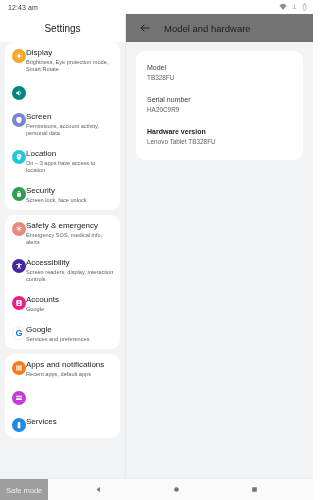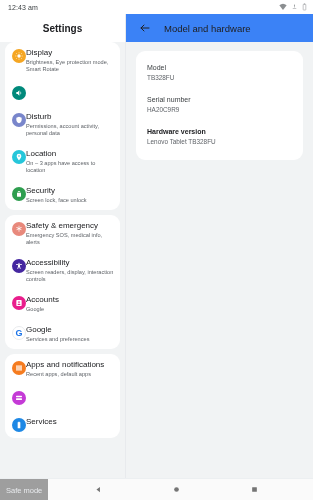--- a/index.html
+++ b/index.html
@@ -29,21 +29,21 @@
   
   .leftpane {
     width: 125px; flex: 0 0 125px;
     background: #f1f3f4;
     display: flex; flex-direction: column;
     min-height: 0;
   }
   .left-title {
     height: 28px; flex: 0 0 28px;
     display: flex; align-items: center; justify-content: center;
-    font-size: 10px; color: #202124; font-weight: 700;
+    font-size: 10px; color: #202124; font-weight: 400;
     background: #ffffff;
   }
   .left-scroll { flex: 1; overflow: hidden; padding: 0 5px 4px 5px; }
 
   .group {
     background: #ffffff;
     border-radius: 9px;
     overflow: hidden;
     margin-bottom: 5px;
   }
@@ -63,21 +63,21 @@
   .rtext { min-width: 0; flex: 1; }
   .rtitle { font-size: 8px; color: #202124; line-height: 10px; }
   .rsub { font-size: 5.6px; color: #5f6368; line-height: 7px; margin-top: 1px; }
 
   
   .rightpane { flex: 1; display: flex; flex-direction: column; background: #ffffff; border-left: 1px solid #e8eaed; min-width: 0; }
   .rhead {
     height: 28px; flex: 0 0 28px;
     display: flex; align-items: center; gap: 12px;
     padding-left: 12px;
-    background: #3b82f6;
+    background: #737373;
   }
   .backbtn { width: 14px; height: 14px; display: flex; align-items: center; justify-content: center; }
   .rtitle-main { font-size: 9.5px; color: #202124; }
   .rbody { flex: 1; background: #f1f3f4; padding: 9px 10px 0 10px; overflow: hidden; }
   .card {
     background: #ffffff;
     border-radius: 9px;
     padding: 12px 11px 14px 11px;
   }
   .field { margin-bottom: 13px; }
@@ -155,21 +155,21 @@
                 </svg>
             </span>
           </div>
           <div class="row">
             <span class="ico" style="background:#7986cb">
               <svg width="8" height="8" viewBox="0 0 24 24" fill="#fff">
                   <path d="M12 2l8 3v6c0 5-3.4 9.4-8 11-4.6-1.6-8-6-8-11V5z"></path>
                 </svg>
             </span>
             <span class="rtext">
-              <span class="rtitle" style="display:block">Disturb</span>
+              <span class="rtitle" style="display:block">Screen</span>
               <span class="rsub" style="display:block">Permissions, account activity, personal data</span>
             </span>
           </div>
           <div class="row">
             <span class="ico" style="background:#26c6da">
               <svg width="8" height="8" viewBox="0 0 24 24" fill="#fff">
                   <path d="M12 2a7 7 0 0 0-7 7c0 5.3 7 13 7 13s7-7.7 7-13a7 7 0 0 0-7-7zm0 9.5A2.5 2.5 0 1 1 12 6.5a2.5 2.5 0 0 1 0 5z"></path>
                 </svg>
             </span>
             <span class="rtext">

